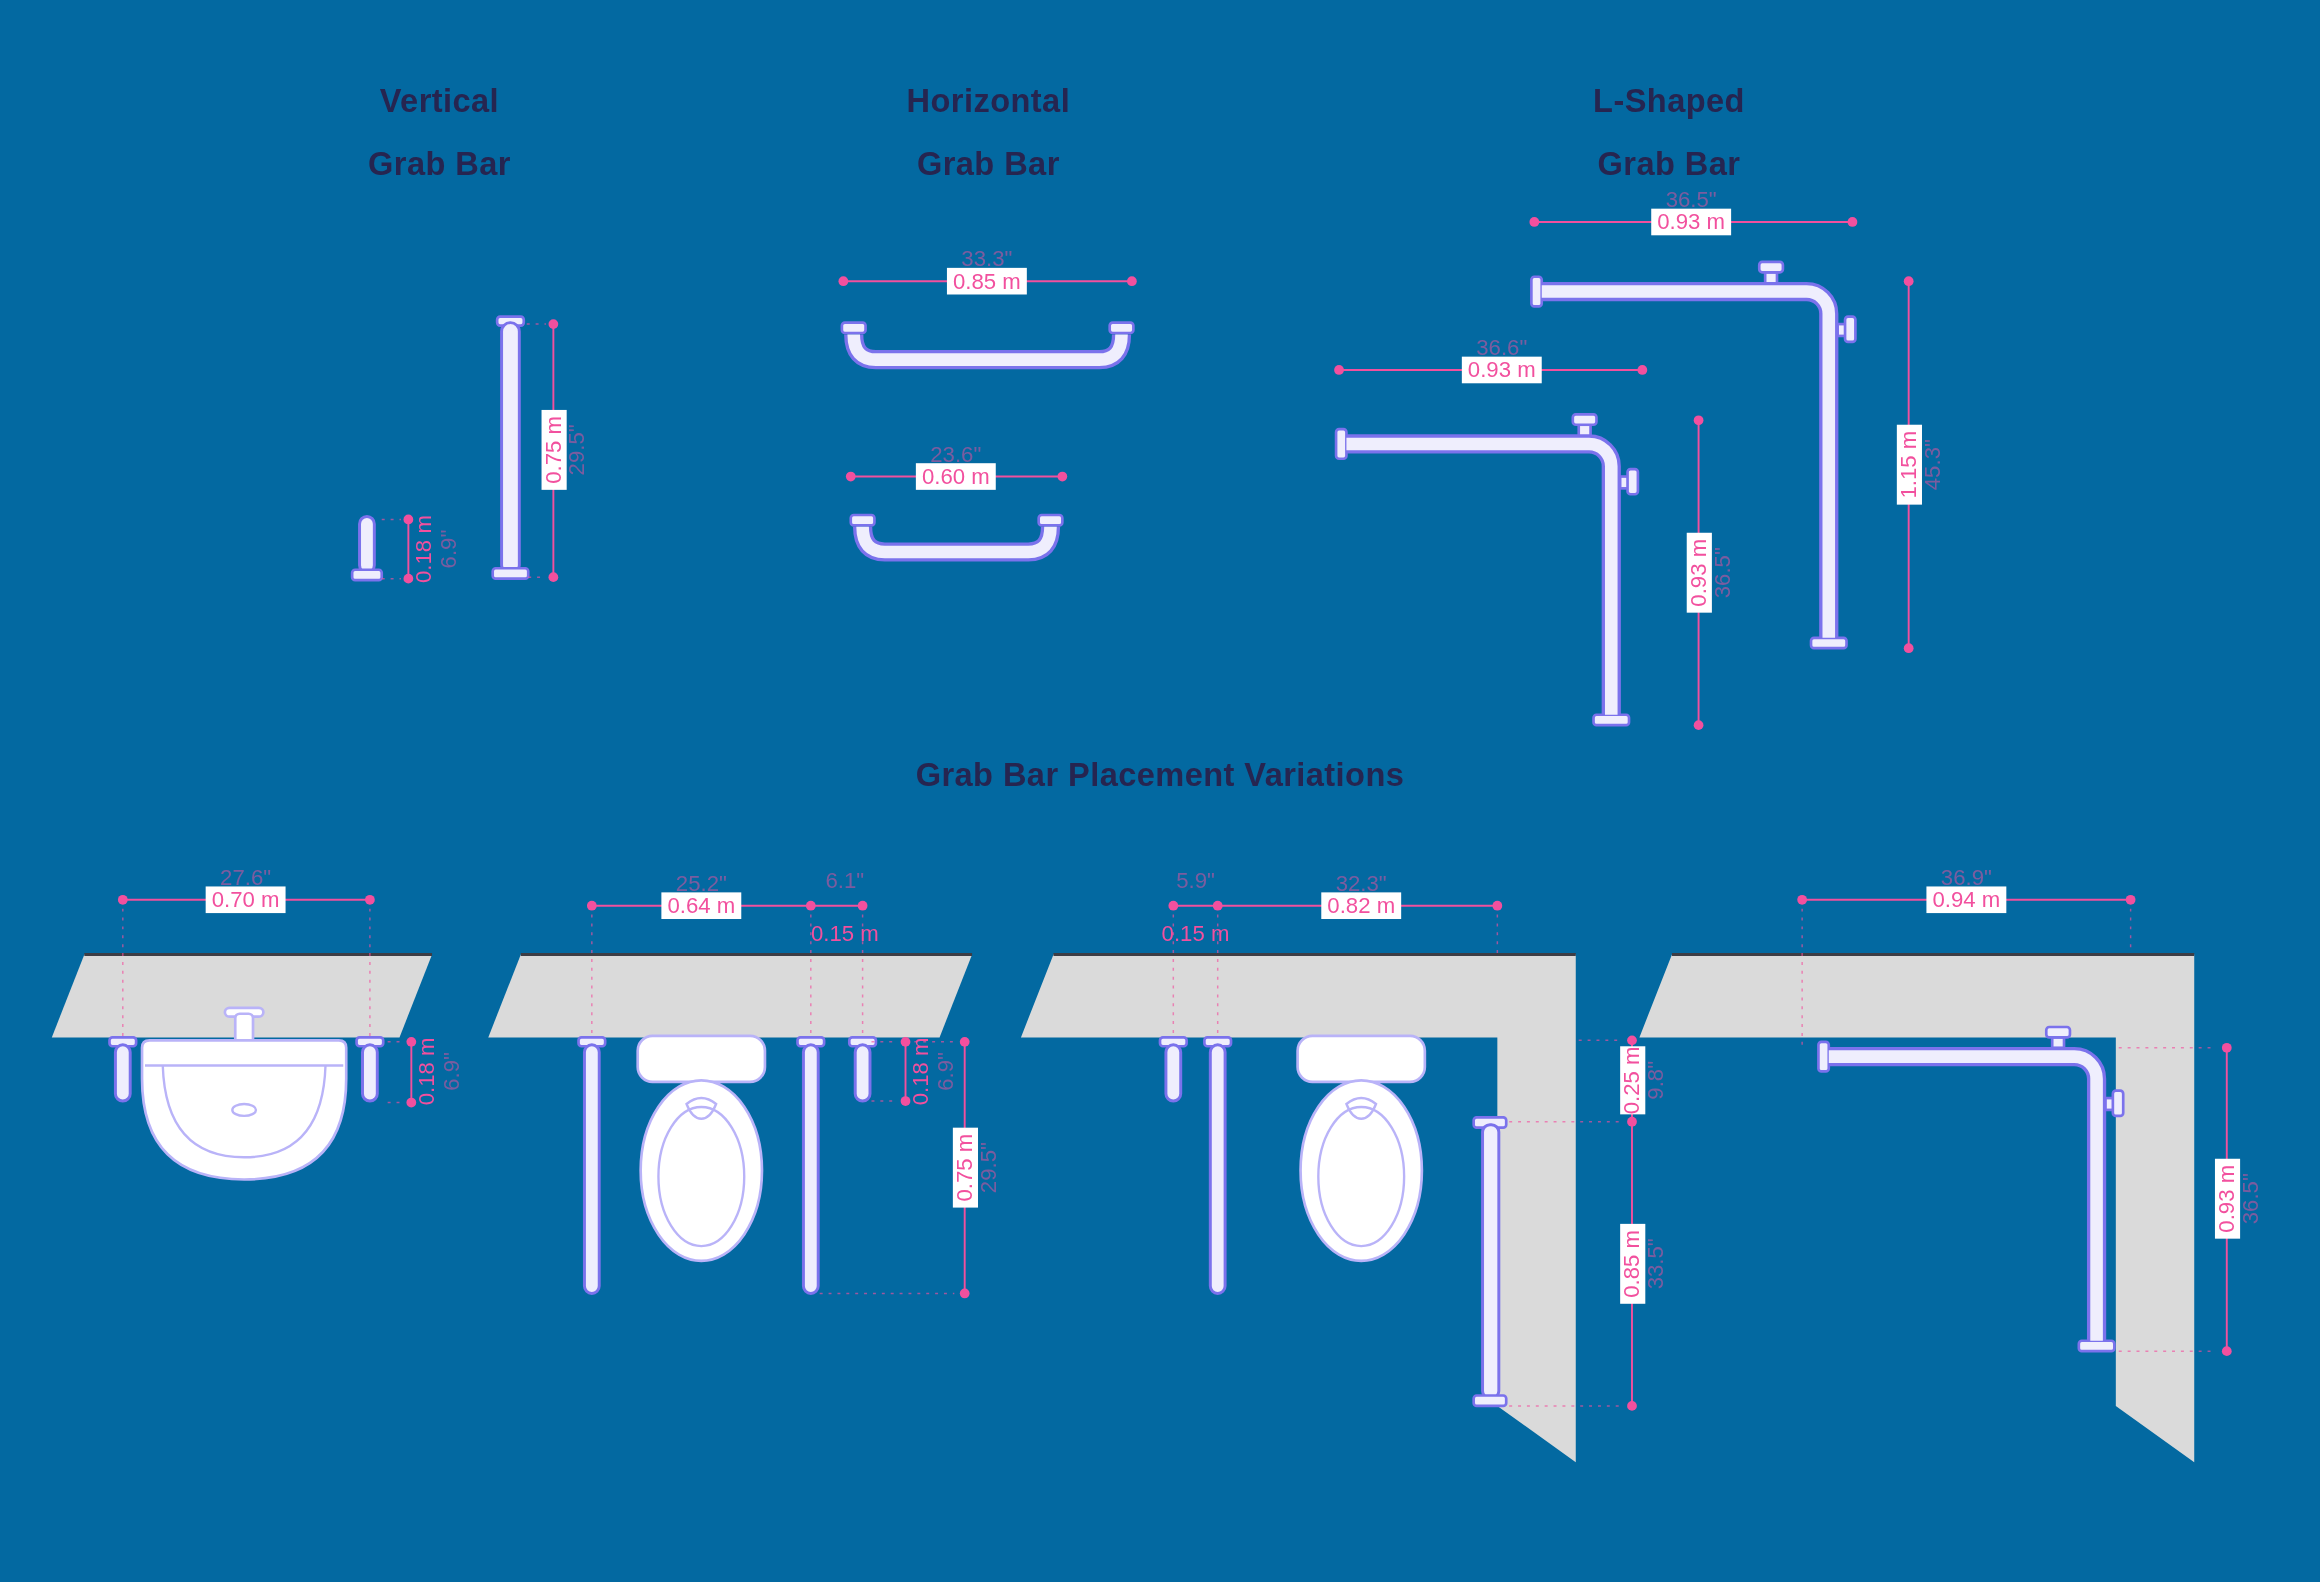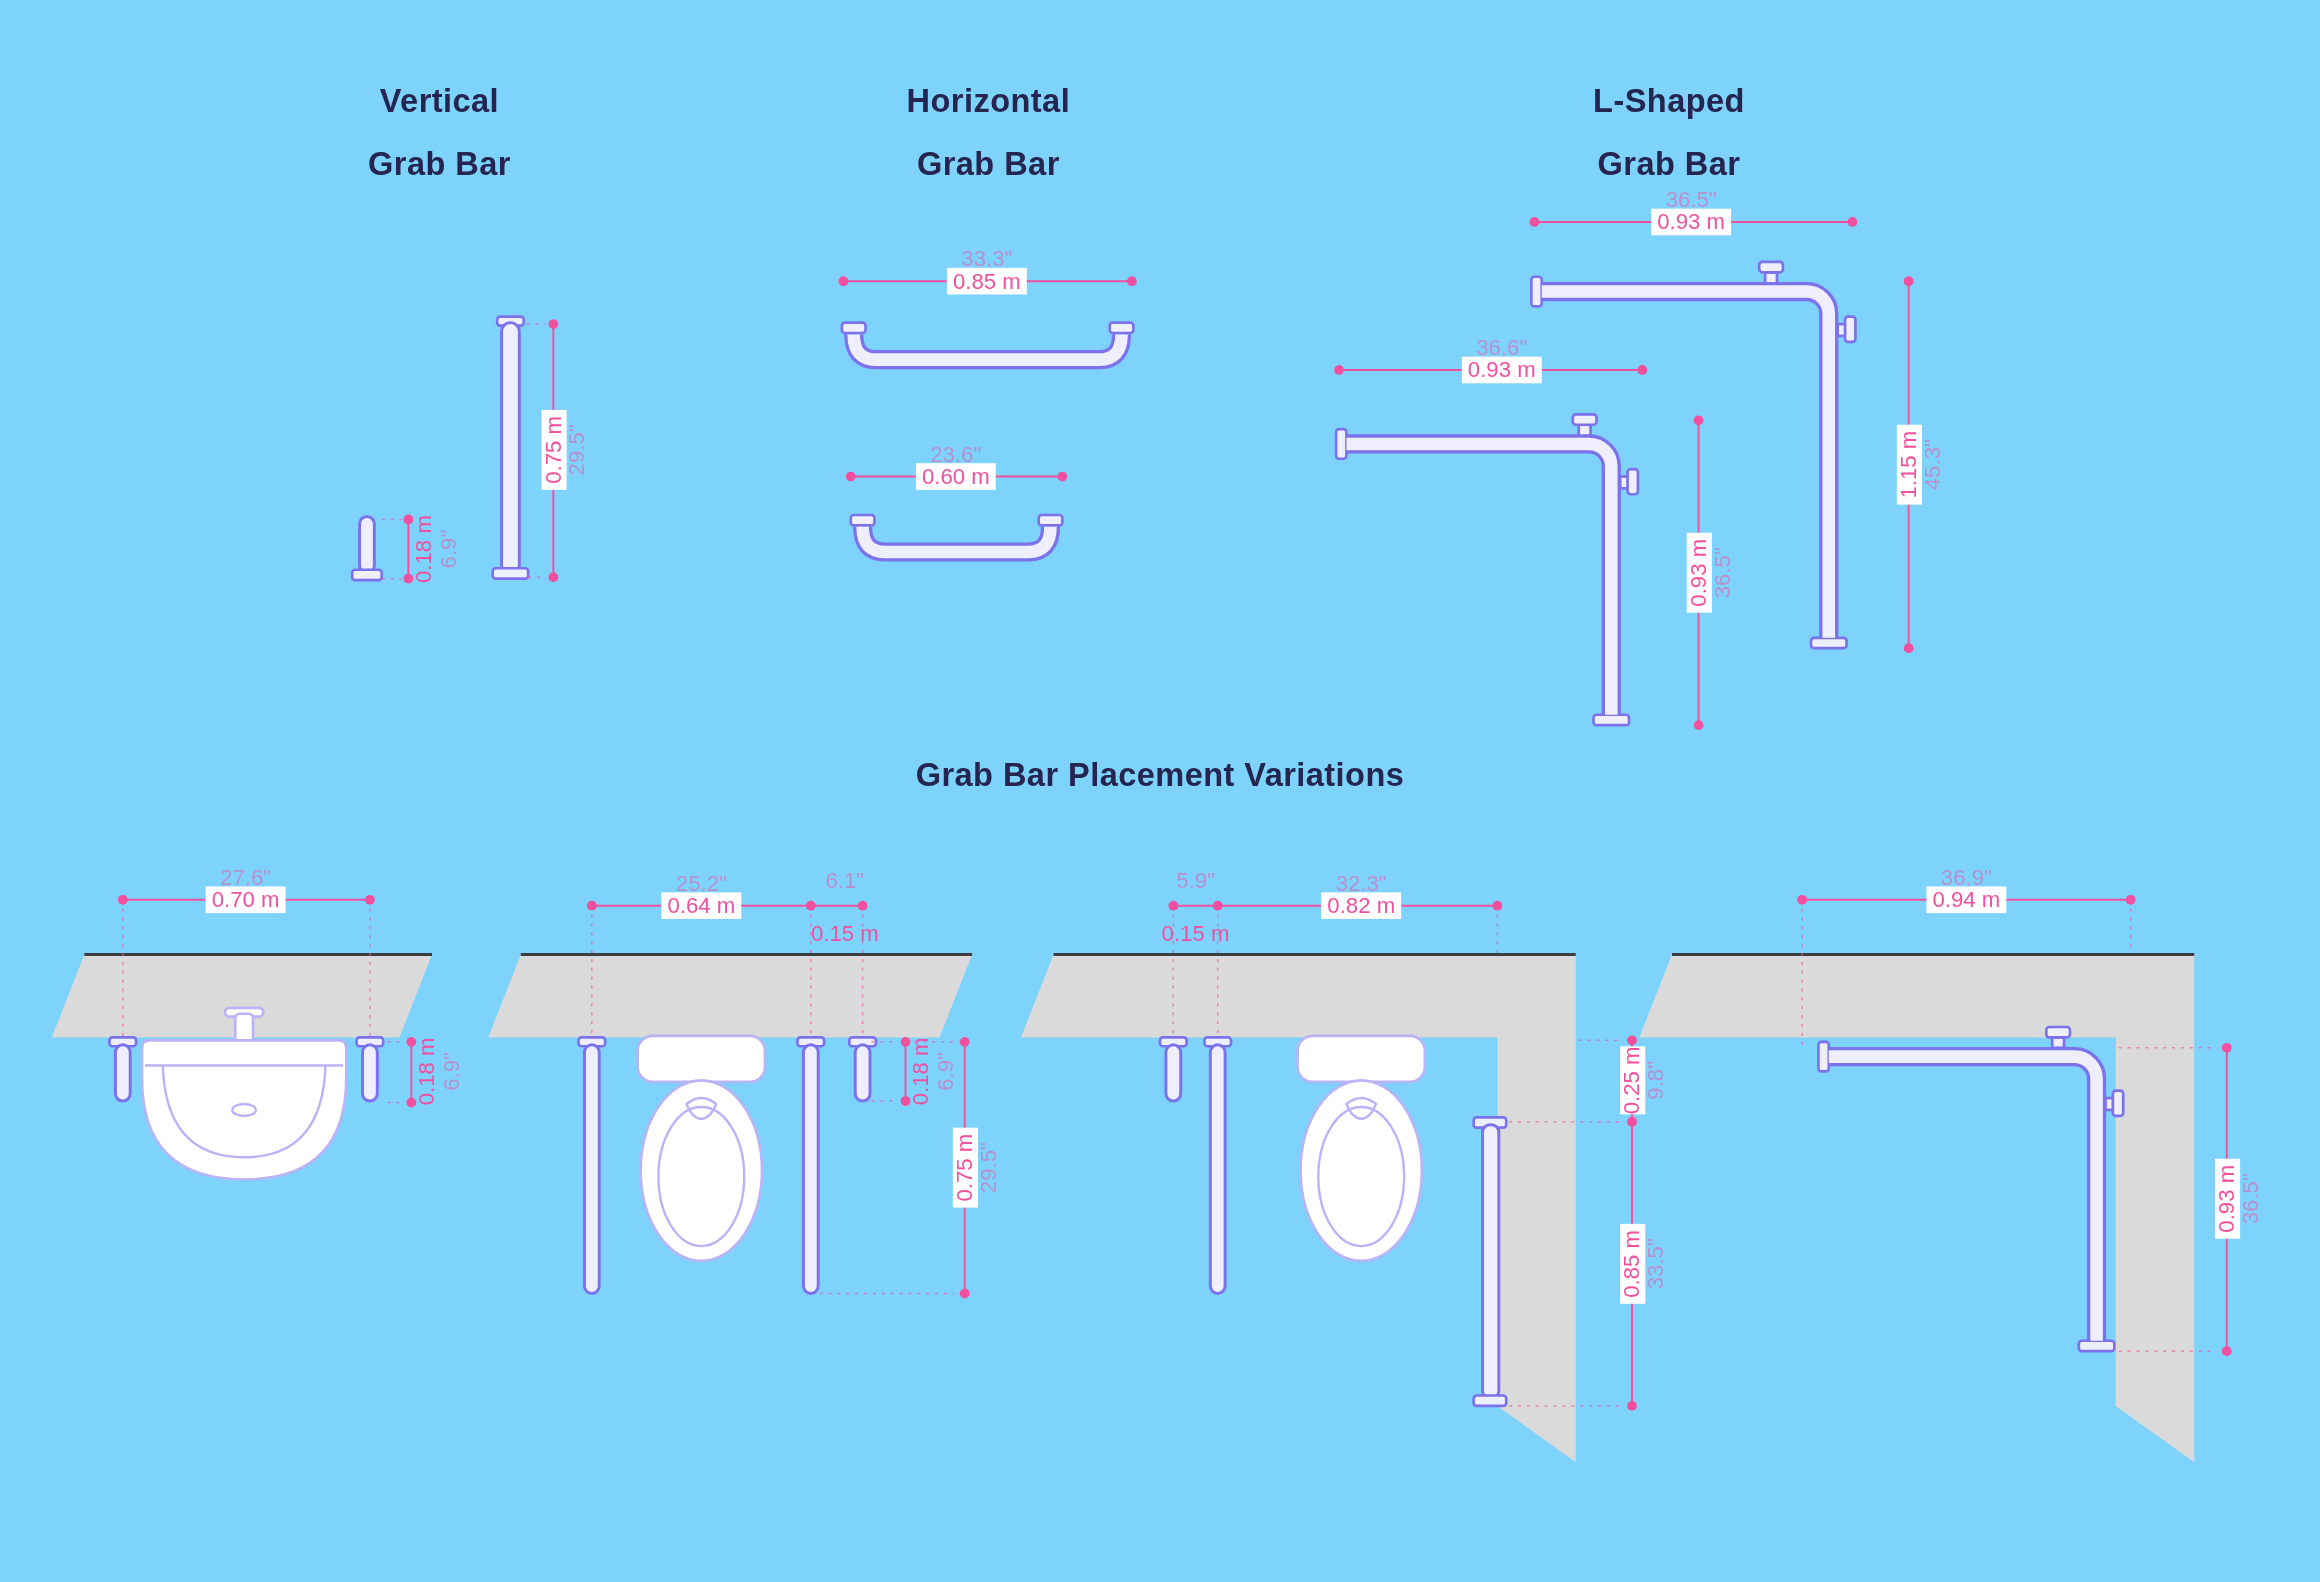--- a/index.html
+++ b/index.html
@@ -1,20 +1,20 @@
 <!DOCTYPE html>
 <html style="--dim: #f2509e; --bar: #7b72ec; --barfill: #efeefd; --fixture: #b9b3f8; --ink: #262550; --wall: #dadada; --wallline: #3d3d45;"><head>
 <meta charset="utf-8">
 <style>
   :root{
     --dim:#f2509e; --bar:#7b72ec; --barfill:#efeefd; --fixture:#b9b3f8;
     --ink:#262550; --wall:#dadada; --wallline:#3d3d45;
   }
   html,body{margin:0;padding:0;background:#fff;}
-  .page{width:2320px;height:1582px;background:#7dd3fc;overflow:hidden;}
+  .page{width:2320px;height:1582px;background:#0369a1;overflow:hidden;}
   svg{display:block;}
   text{font-family:"Liberation Sans",sans-serif;}
   .title{fill:var(--ink);font-size:22px;font-weight:600;text-anchor:middle;letter-spacing:.3px;}
   .dim-in{fill:var(--dim);opacity:.5;font-size:15px;text-anchor:middle;}
   .dim-m{fill:var(--dim);font-size:15px;text-anchor:middle;}
   .dline{stroke:var(--dim);stroke-width:1.3;fill:none;}
   .ddot{fill:var(--dim);}
   .guide{stroke:var(--dim);stroke-width:1;fill:none;stroke-dasharray:2 4;opacity:.65;}
   .plate{fill:var(--barfill);stroke:var(--bar);stroke-width:1.8;}
   .bar{fill:var(--barfill);stroke:var(--bar);stroke-width:2;}

